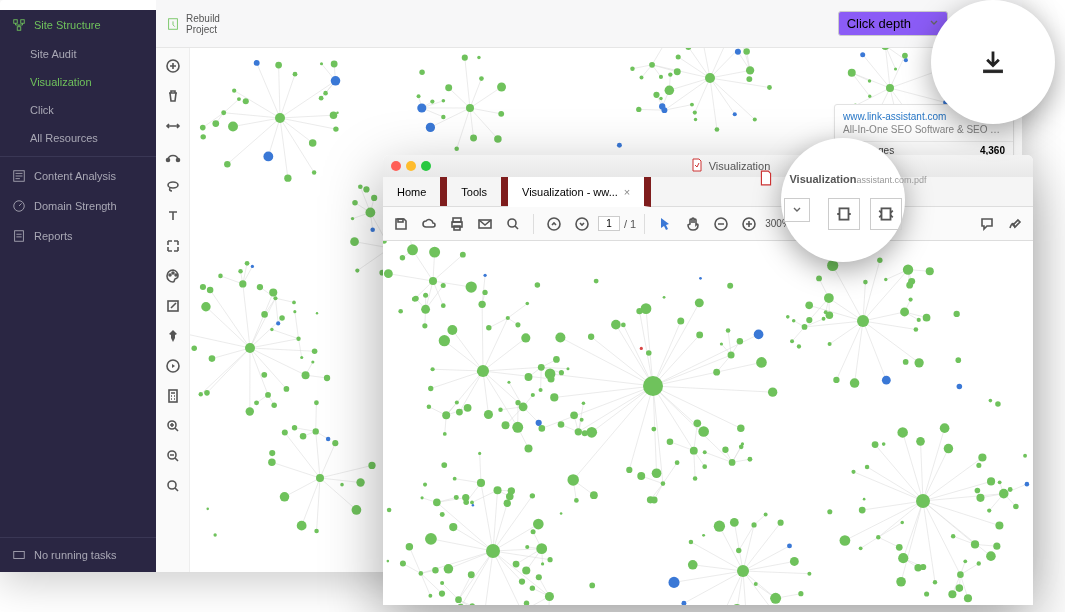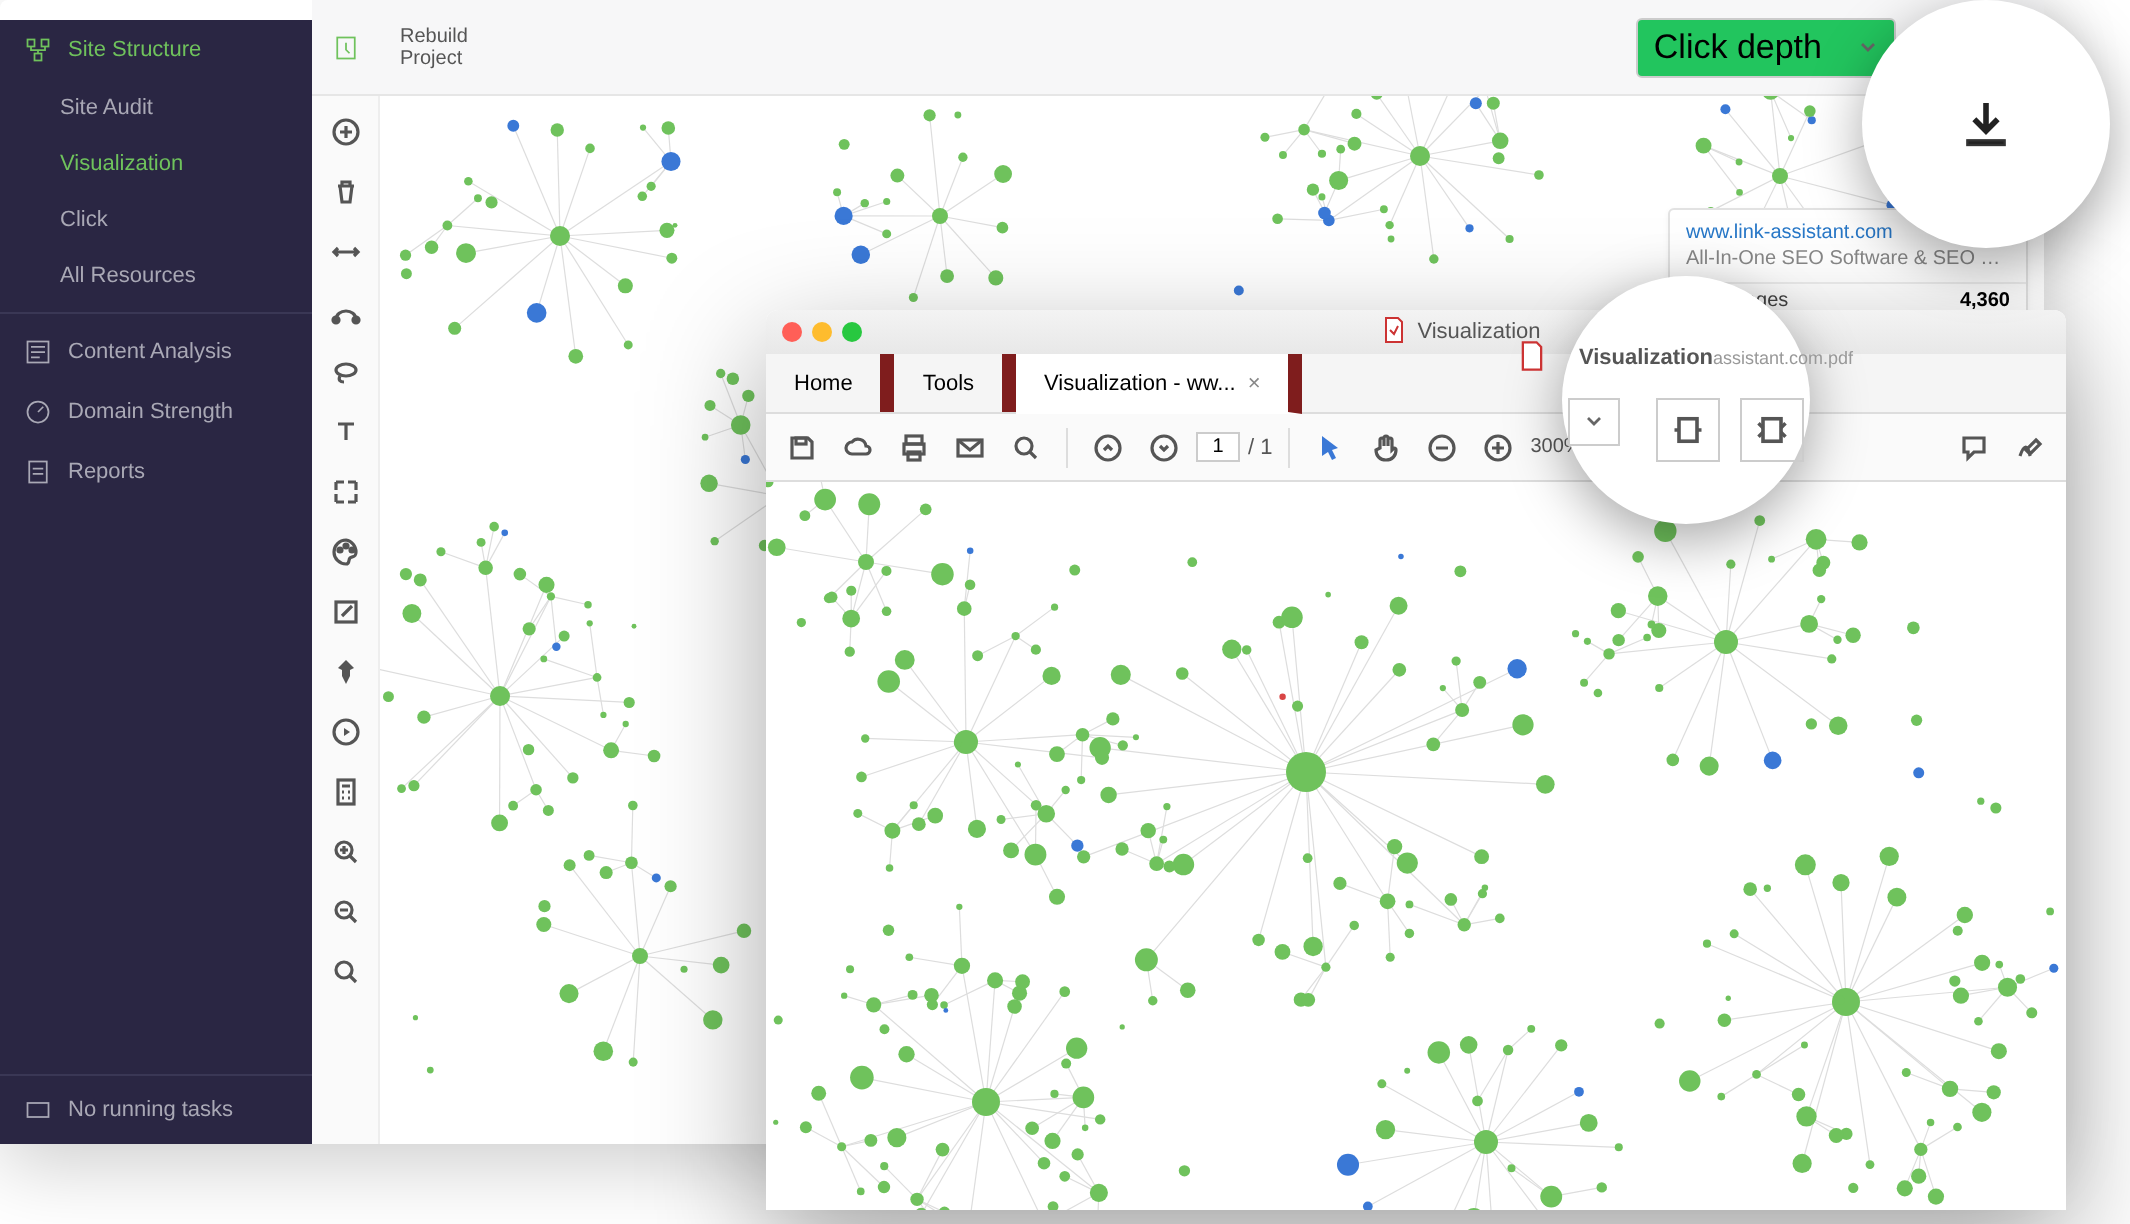--- a/index.html
+++ b/index.html
@@ -8,23 +8,23 @@
   .sidebar { width: 156px; background: #2a2643; color: #a9a8b5; font-size: 11px; display: flex; flex-direction: column; margin-top: 10px; }
   .sidebar-item { padding: 8px 12px; display: flex; align-items: center; gap: 8px; cursor: pointer; }
   .sidebar-item.head { color: #6fc25c; font-weight: 500; }
   .sidebar-item.sub { padding-left: 30px; }
   .sidebar-item.sub.active { color: #6fc25c; }
   .sidebar-spacer { flex: 1; }
   .sidebar-footer { padding: 10px 12px; border-top: 1px solid #3a3755; display: flex; gap: 8px; align-items: center; }
   .ico { width: 14px; height: 14px; display: inline-flex; align-items: center; justify-content: center; }
   .main { flex: 1; display: flex; flex-direction: column; background: #fff; position: relative; }
   .topbar { height: 48px; border-bottom: 1px solid #e6e6e6; background: #f7f7f8; display: flex; align-items: center; padding: 0 10px; gap: 8px; }
-  .rebuild { display: flex; align-items: center; gap: 20px; font-size: 10px; color: #555; line-height: 1.1; cursor: pointer; }
+  .rebuild { display: flex; align-items: center; gap: 6px; font-size: 10px; color: #555; line-height: 1.1; cursor: pointer; }
   .topbar-spacer { flex: 1; }
-  .select { border: 1px solid #ccc; background: #22c55e; border-radius: 3px; padding: 4px 8px; font-size: 17px; display: flex; align-items: center; gap: 18px; cursor: pointer; }
+  .select { border: 1px solid #ccc; background: #8b5cf6; border-radius: 3px; padding: 4px 8px; font-size: 13px; display: flex; align-items: center; gap: 18px; cursor: pointer; }
   .content { flex: 1; display: flex; position: relative; }
   .toolstrip { width: 34px; border-right: 1px solid #eee; background: #fafafa; display: flex; flex-direction: column; align-items: center; padding-top: 6px; gap: 6px; }
   .toolbtn { width: 24px; height: 24px; display: flex; align-items: center; justify-content: center; color: #555; cursor: pointer; border-radius: 3px; }
   .toolbtn svg { width: 16px; height: 16px; stroke: #555; fill: none; stroke-width: 1.6; }
   .canvas-wrap { flex: 1; position: relative; overflow: hidden; }
   .canvas-wrap svg { position: absolute; top: 0; left: 0; }
   .info-panel { position: absolute; top: 56px; right: 8px; width: 180px; background: #fff; border: 1px solid #e2e2e2; border-radius: 3px; font-size: 10px; box-shadow: 0 1px 3px rgba(0,0,0,0.05); z-index: 3; }
   .info-panel .link { color: #2878c8; padding: 6px 8px 2px; font-weight: 500; }
   .info-panel .desc { color: #888; padding: 0 8px 6px; border-bottom: 1px solid #eee; white-space: nowrap; overflow: hidden; text-overflow: ellipsis; }
   .info-row { display: flex; justify-content: space-between; padding: 3px 8px; }

